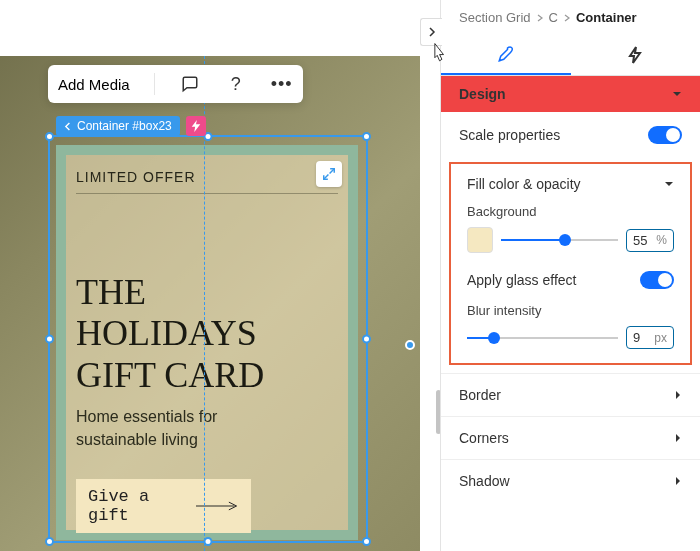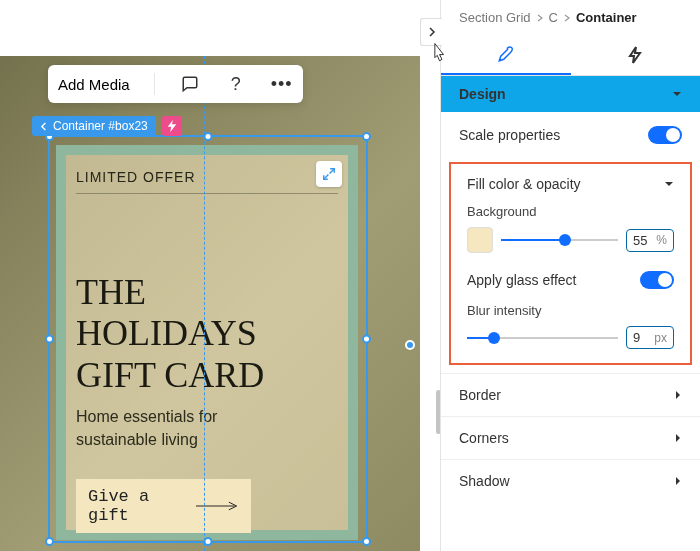--- a/index.html
+++ b/index.html
@@ -43,21 +43,21 @@
       width: 1px; height: 22px; background: #e5e5e5;
     }
     .toolbar .iconbtn {
       width: 22px; height: 22px;
       display: flex; align-items: center; justify-content: center;
       cursor: pointer; color: #333;
     }
     .toolbar .dots { font-size: 18px; letter-spacing: 1px; }
     .tag-row {
       position: absolute;
-      left: 32px; top: 116px;
+      left: 56px; top: 116px;
       display: flex; gap: 6px; align-items: center;
       z-index: 20;
     }
     .tag-container {
       background: #3899ec;
       color: #fff;
       font-size: 12px;
       padding: 3px 8px;
       border-radius: 3px;
       display:flex; align-items:center; gap:4px;
@@ -204,21 +204,21 @@
       height: 40px;
       display: flex; align-items: center; justify-content: center;
       color: #555;
       cursor:pointer;
     }
     .panel-tabs .tab.active {
       color: #116dff;
       border-bottom: 2px solid #116dff;
     }
     .accordion-header {
-      background: #0ea5e9;
+      background: #ef4444;
       padding: 10px 18px;
       font-weight: 700;
       display: flex; justify-content: space-between; align-items: center;
       cursor:pointer;
     }
     .panel-section {
       padding: 14px 18px;
     }
     .row {
       display: flex; justify-content: space-between; align-items: center;

